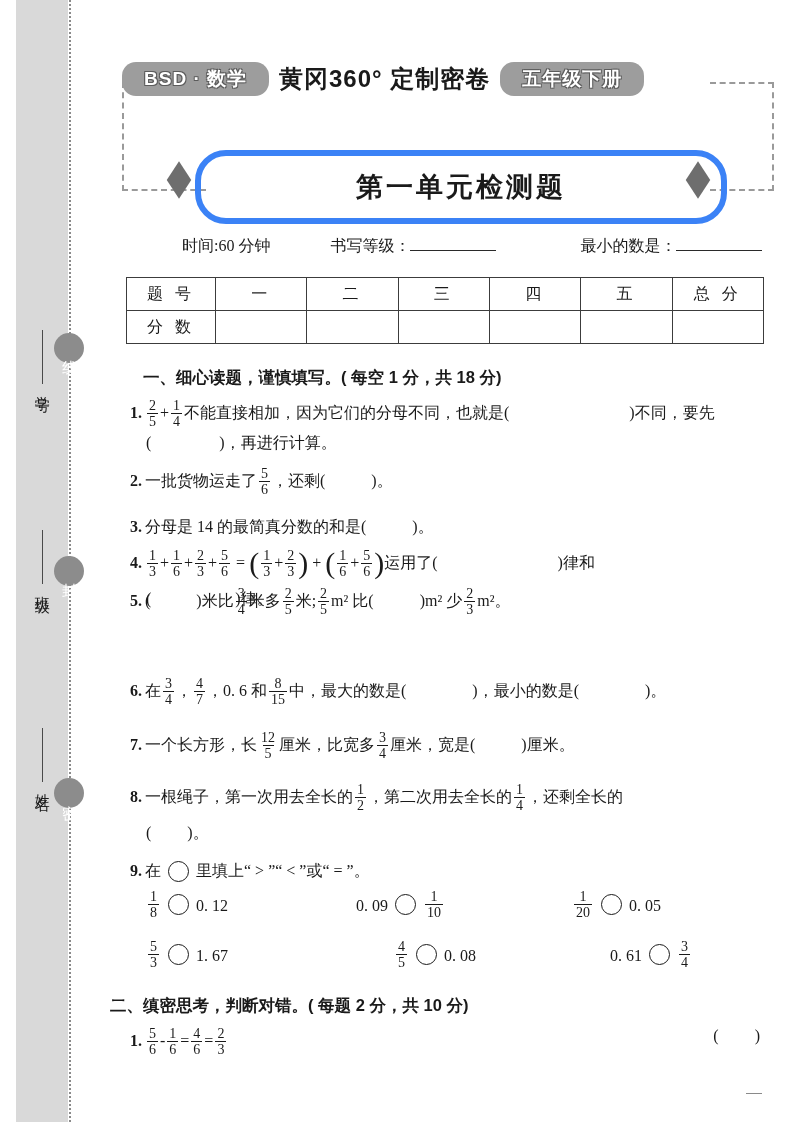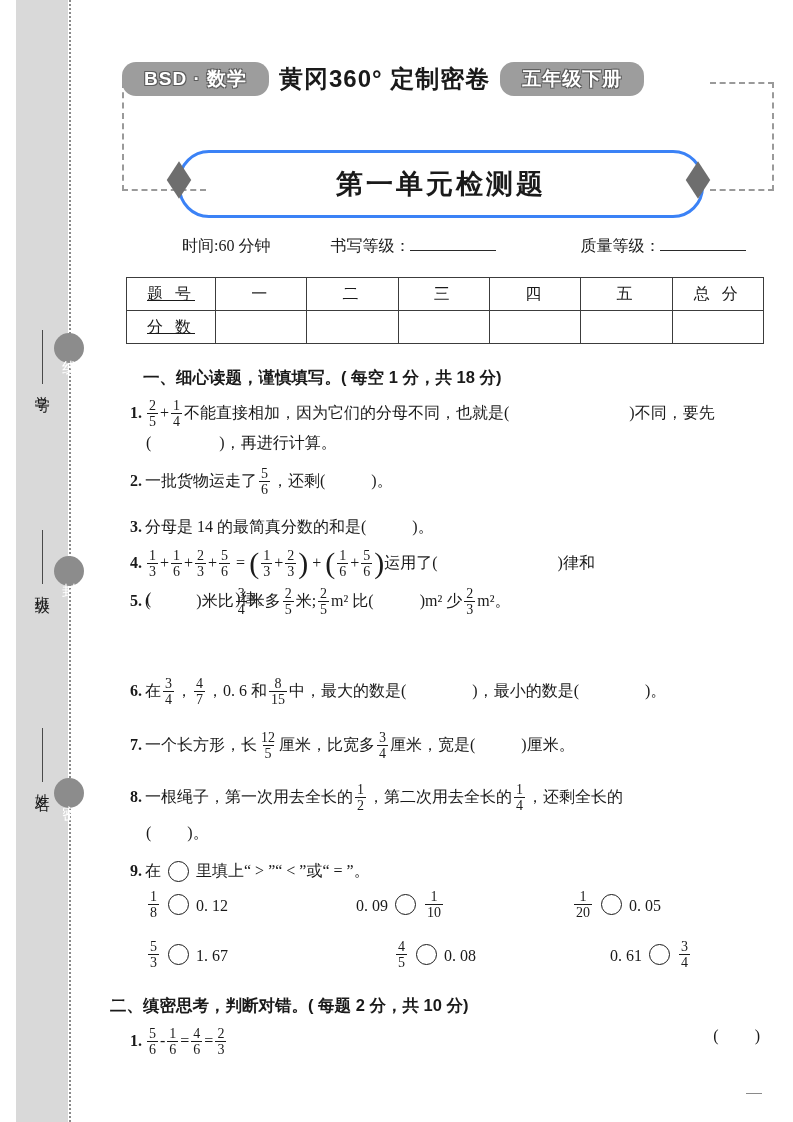--- a/index.html
+++ b/index.html
@@ -134,25 +134,25 @@
     height: 105px;
     border-right: 2px dashed #9a9a9a;
     border-top: 2px dashed #9a9a9a;
     border-bottom: 2px dashed #9a9a9a;
     border-left: none;
   }
 
   
   .banner {
     position: absolute;
-    left: 78px;
+    left: 95px;
     top: 150px;
     width: 520px;
     height: 62px;
-    border: 3px solid #3b82f6;
+    border: 6px solid #3b82f6;
     border-radius: 31px;
     display: flex;
     align-items: center;
     justify-content: center;
   }
   .banner-title {
     font-size: 27px;
     font-weight: bold;
     letter-spacing: 3px;
     font-family: "Liberation Serif", serif;
@@ -199,21 +199,20 @@
   }
   .score-table td {
     border: 1px solid #3c3c3c;
     height: 30px;
     text-align: center;
     font-size: 16px;
     letter-spacing: 4px;
   }
   .score-table td.lead {
     width: 86px;
-    text-decoration: underline;
   }
 
   
   .section-head {
     position: absolute;
     left: 10px;
     font-size: 16.5px;
     font-weight: bold;
     letter-spacing: 0px;
     white-space: nowrap;
@@ -341,21 +340,21 @@
   </div>
   <div class="diamond left"></div>
   <div class="diamond right"></div>
 
   <div class="meta-row">
     <span class="meta-time">时间:60 分钟</span>
     <span class="meta-a">
       <span>书写等级：</span><span class="blank-line"></span>
     </span>
     <span class="meta-b">
-      <span>质量等级：</span><span class="blank-line"></span>
+      <span>最小的数是：</span><span class="blank-line"></span>
     </span>
   </div>
 
   <table class="score-table">
     <tbody>
         <tr>
       <td class="lead">题 号</td>
       <td>一</td>
       <td>二</td>
       <td>三</td>

